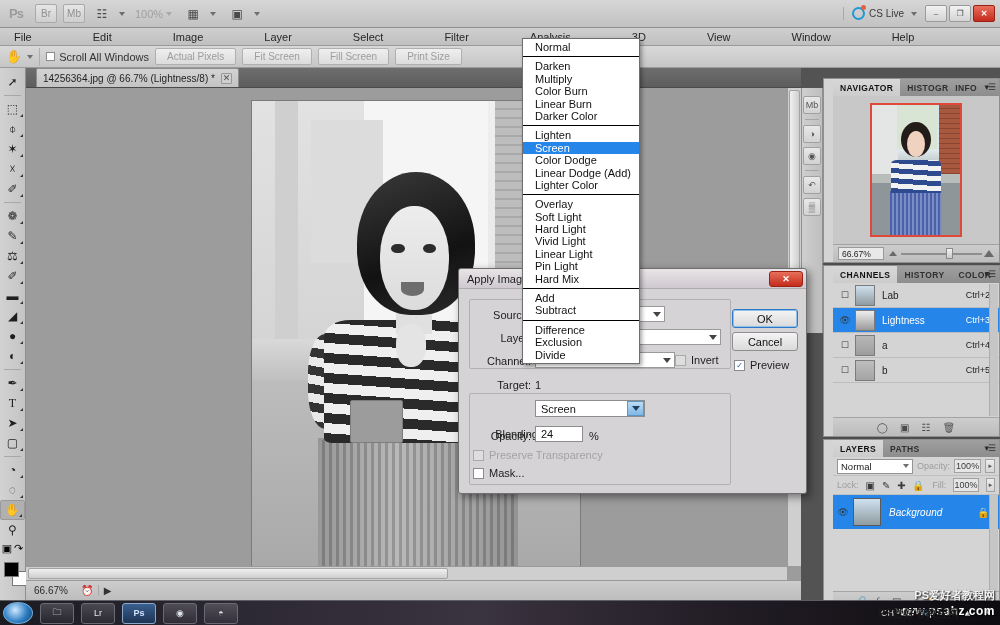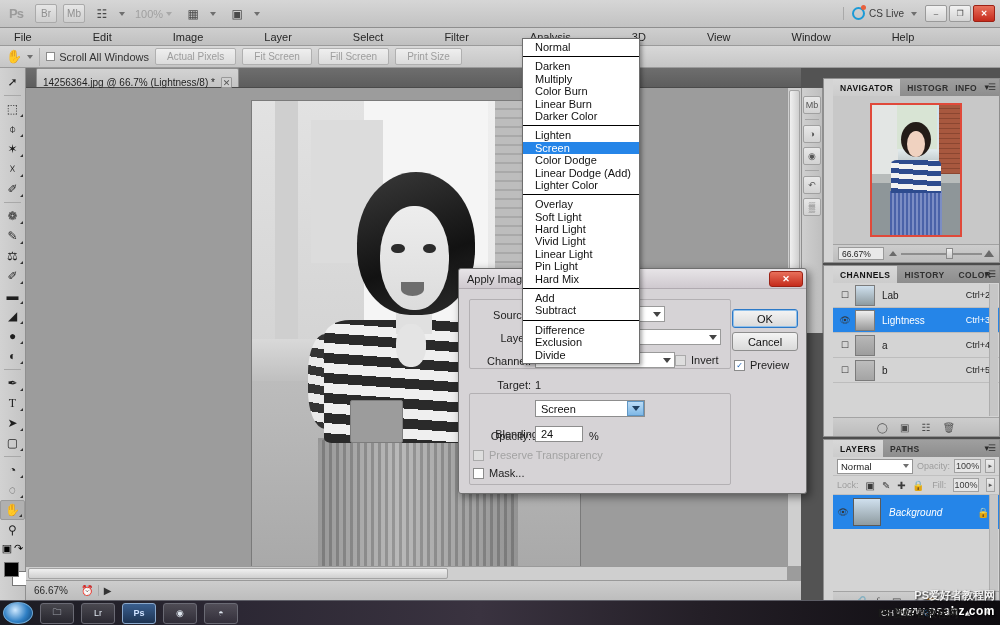--- a/index.html
+++ b/index.html
@@ -80,21 +80,21 @@
   .sw-bg{position:absolute;left:12px;top:11px;width:15px;height:15px;background:#fff;border:1px solid #777;}
   .qm{height:16px;display:flex;align-items:center;justify-content:center;gap:2px;}
 
   
   .doctab-bar{
     position:absolute;left:26px;top:68px;width:775px;height:20px;
     background:linear-gradient(#6e6e6e,#5d5d5d);border-bottom:1px solid #4a4a4a;
     display:flex;align-items:flex-end;
   }
   .doctab{
-    margin-left:10px;height:19px;padding:8px 6px;display:flex;align-items:flex-start;gap:6px;
+    margin-left:10px;height:19px;padding:0 6px;display:flex;align-items:center;gap:6px;
     background:linear-gradient(#d3d3d3,#c4c4c4);border:1px solid #8d8d8d;border-bottom:none;
     border-radius:2px 2px 0 0;color:#1e1e1e;font-size:10px;
   }
   .doctab .x{color:#555;font-size:9px;border:1px solid #999;width:11px;height:11px;display:flex;align-items:center;justify-content:center;border-radius:1px;background:#cfcfcf;}
 
   
   .canvas-area{
     position:absolute;left:26px;top:88px;width:775px;height:492px;
     background:#9c9c9c;overflow:hidden;
   }

